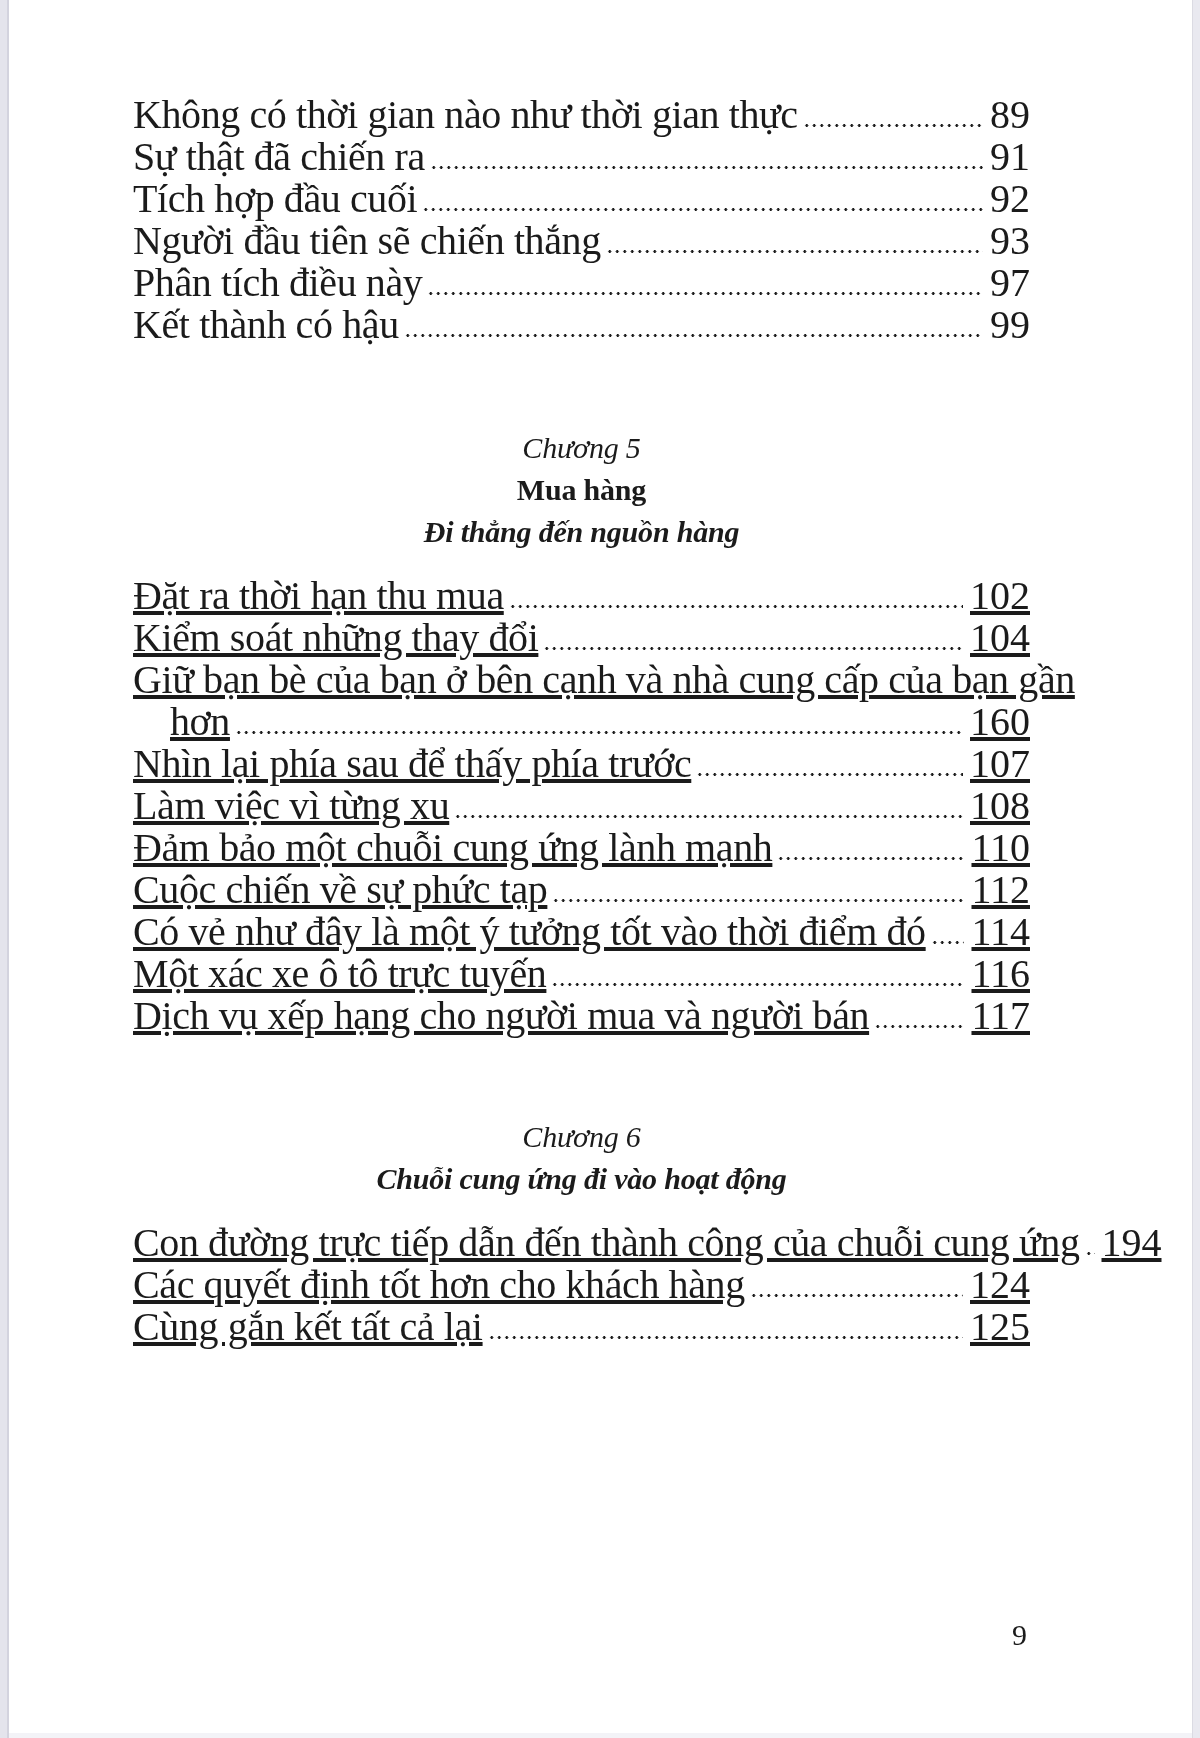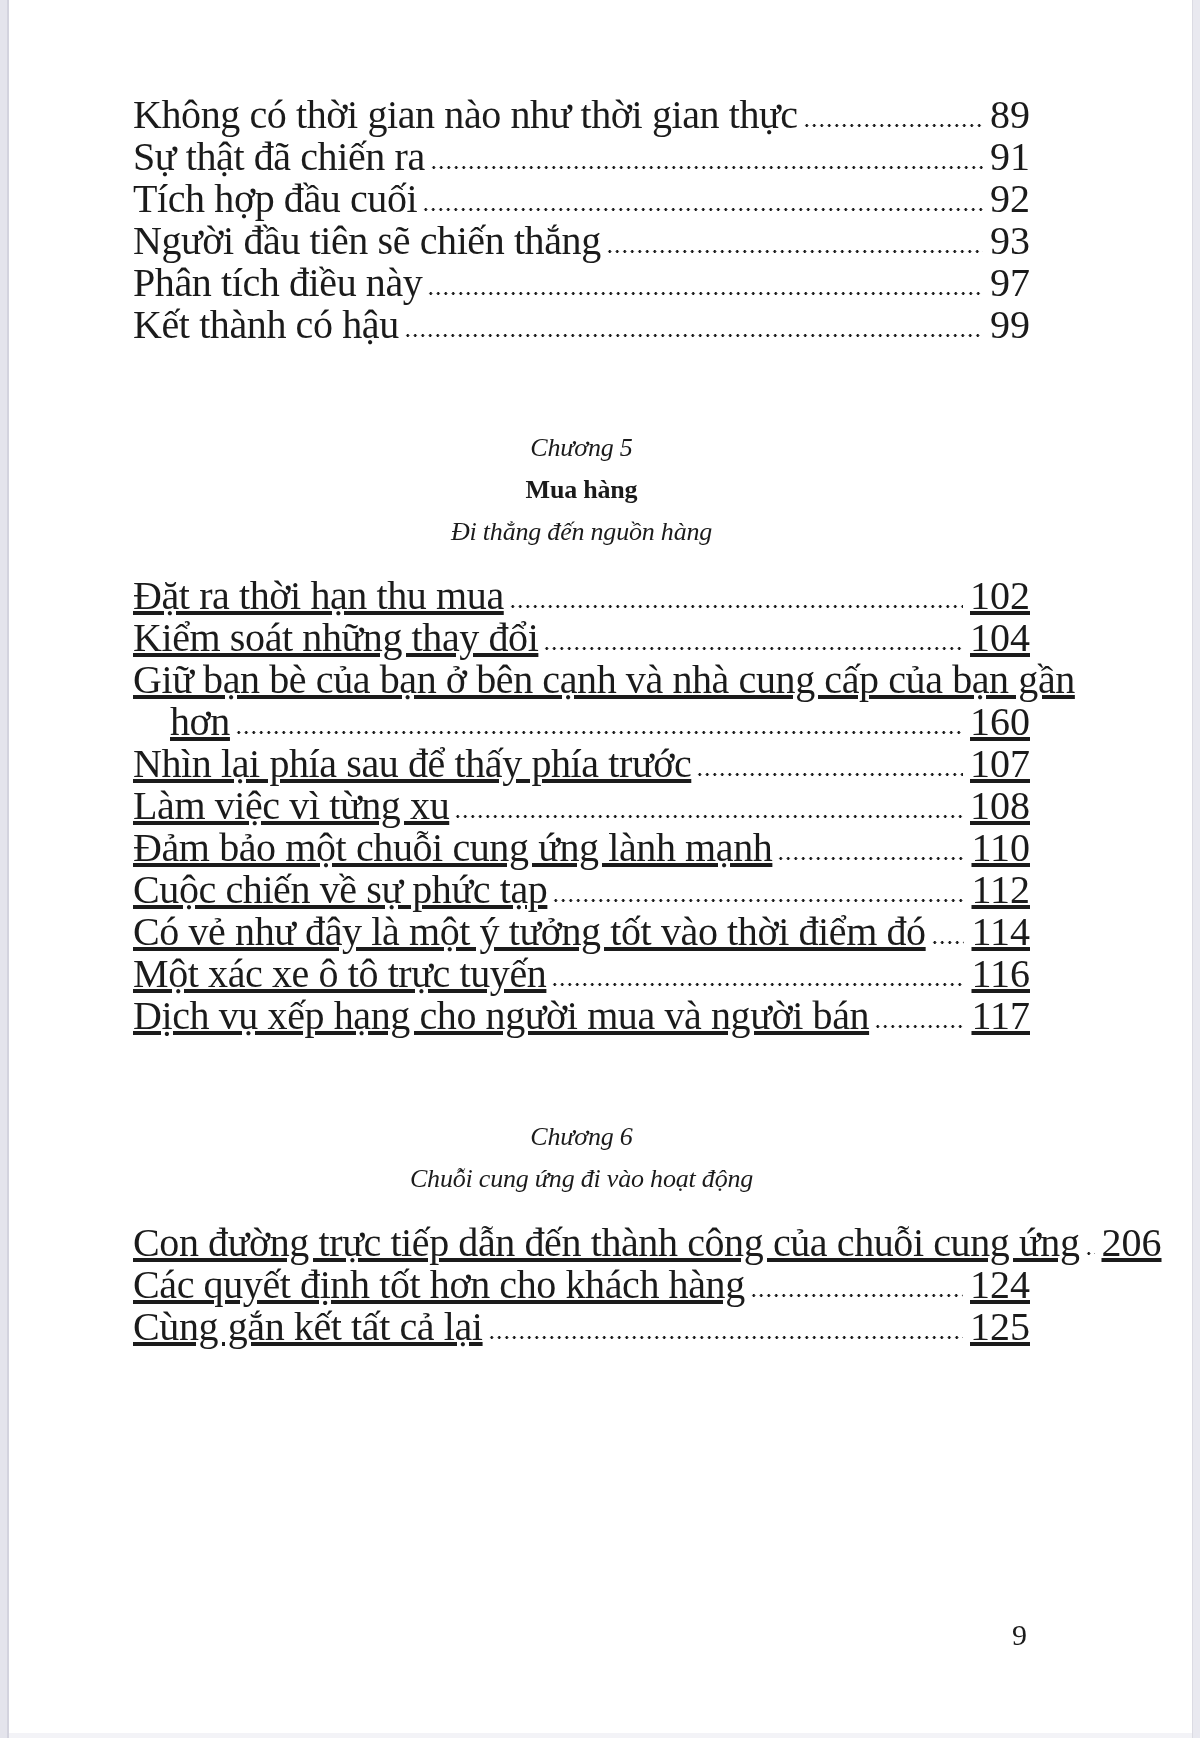--- a/index.html
+++ b/index.html
@@ -27,25 +27,25 @@
     position: absolute; left: 133px; top: 0; width: 897px;
   }
   .toc-section { display: block; }
   .sec0 { padding-top: 94px; }
   .sec1 { padding-top: 81px; }
   .sec2 { padding-top: 79px; }
   .chapter-heading { display: block; }
   .chapter-heading + .entries { margin-top: 22px; text-decoration: underline; }
   .chap-line {
     height: 42px; line-height: 42px; text-align: center;
-    font-size: 26px; letter-spacing: -0.2px;
+    font-size: 30px; letter-spacing: -0.2px;
   }
   .chap-num { font-style: italic; }
   .chap-title { font-weight: bold; }
-  .chap-sub { font-weight: normal; font-style: italic; }
+  .chap-sub { font-weight: bold; font-style: italic; }
   .toc-row {
     display: flex; align-items: flex-end;
     height: 42px; line-height: 42px;
     font-size: 40px; letter-spacing: -0.4px;
   }
   .toc-row.cont { padding-left: 37px; }
   .toc-title { white-space: nowrap; }
   .leader {
     flex: 1 1 auto; min-width: 10px;
     align-self: stretch; position: relative;
@@ -171,21 +171,21 @@
     </section>
     <section class="toc-section sec2">
       <header class="chapter-heading">
         <div class="chap-line chap-num">Chương 6</div>
         <div class="chap-line chap-sub">Chuỗi cung ứng đi vào hoạt động</div>
       </header>
       <div class="entries">
         <div class="toc-row">
           <span class="toc-title">Con đường trực tiếp dẫn đến thành công của chuỗi cung ứng</span>
           <span class="leader"></span>
-          <span class="pagenum">206</span>
+          <span class="pagenum">194</span>
         </div>
         <div class="toc-row">
           <span class="toc-title">Các quyết định tốt hơn cho khách hàng</span>
           <span class="leader"></span>
           <span class="pagenum">124</span>
         </div>
         <div class="toc-row">
           <span class="toc-title">Cùng gắn kết tất cả lại</span>
           <span class="leader"></span>
           <span class="pagenum">125</span>

